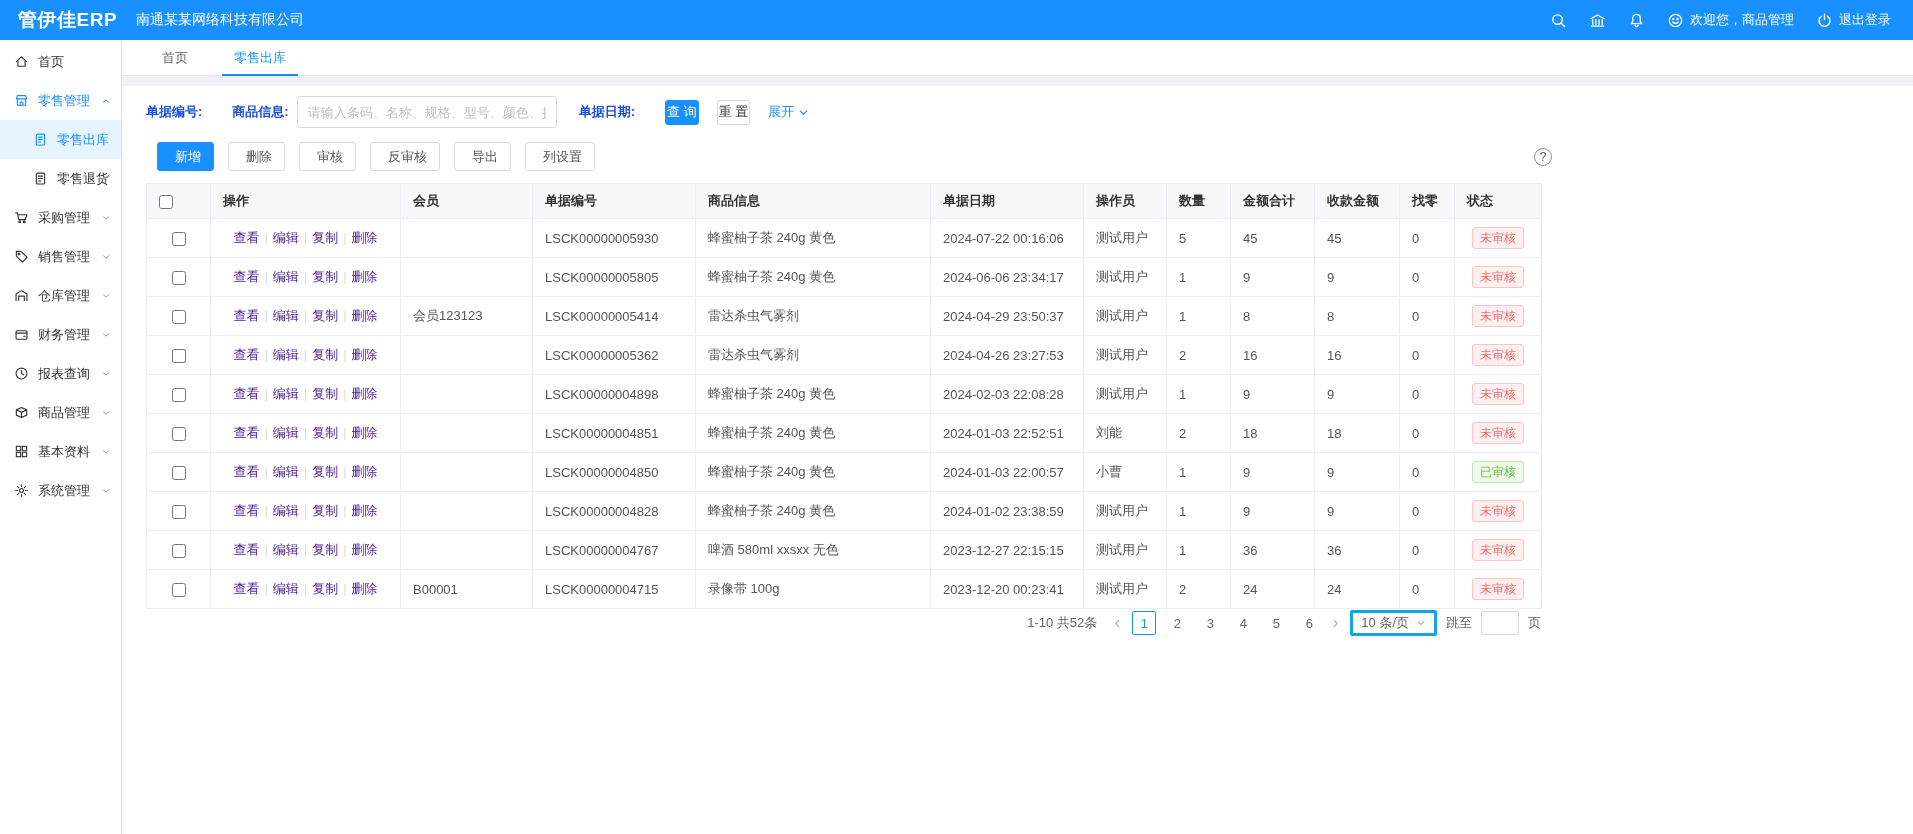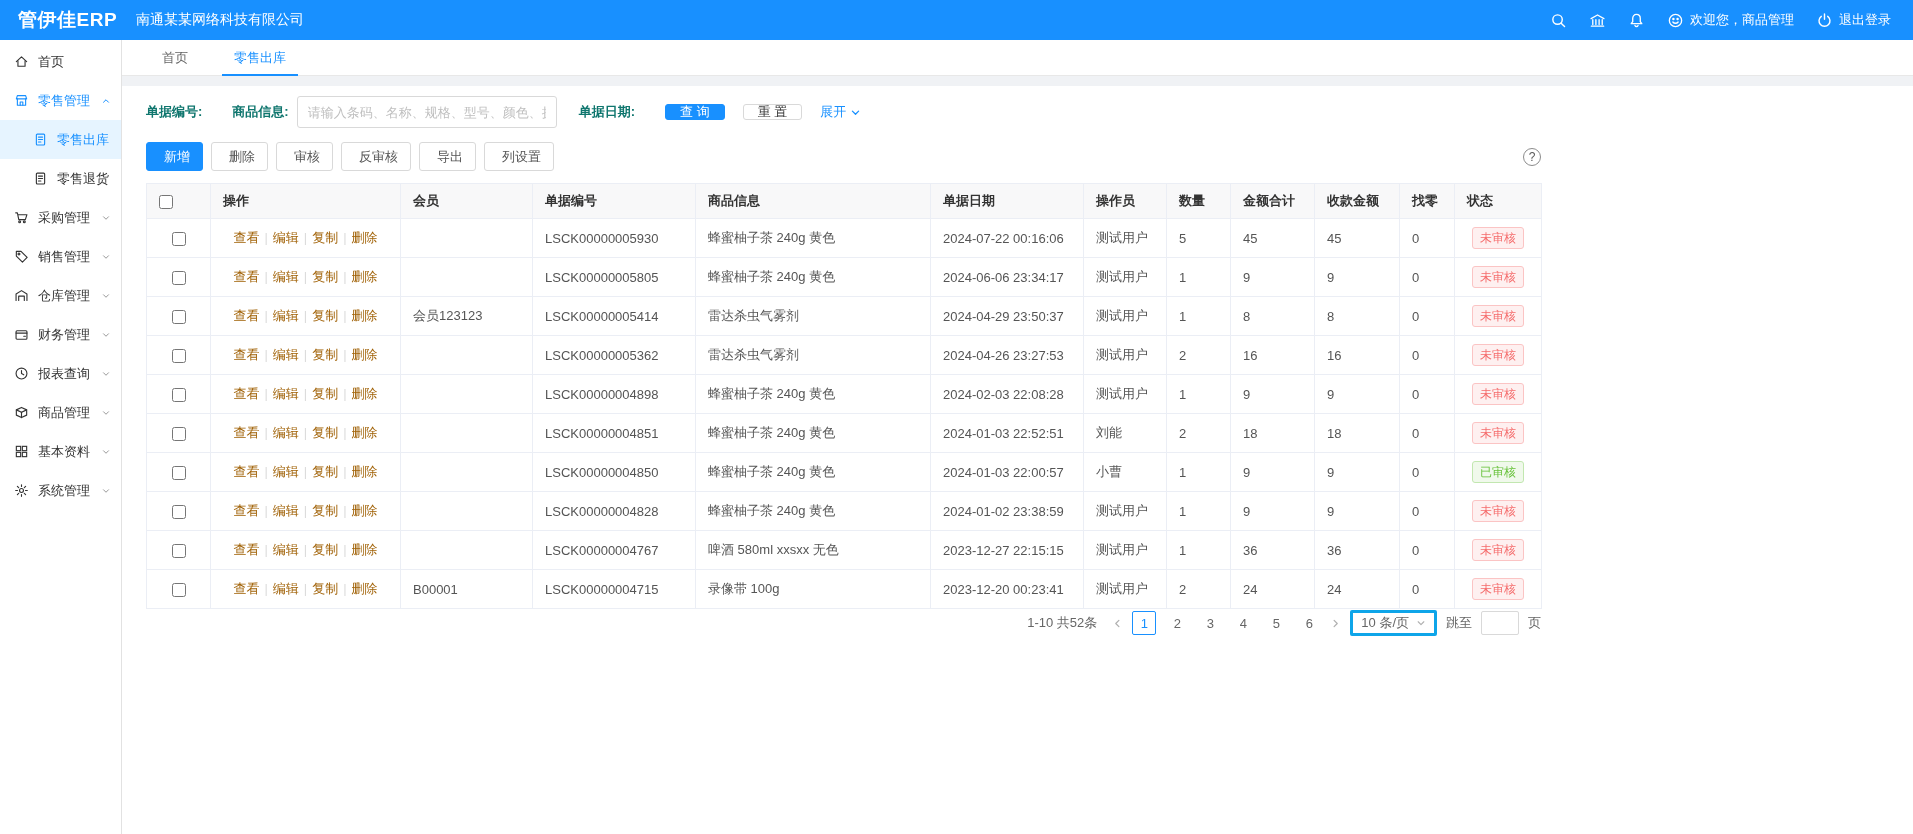--- a/index.html
+++ b/index.html
@@ -34,47 +34,47 @@
   .tab { display: flex; align-items: center; padding: 0 12px; margin-right: 22px; color: #666; cursor: pointer; position: relative; }
   .tab.active { color: #1890ff; }
   .tab.active:after { content: ""; position: absolute; left: 0; right: 0; bottom: -1px; height: 2px; background: #1890ff; }
   .strip { height: 10px; background: #f0f2f5; flex-shrink: 0; }
 
   .content { padding: 10px 24px 0; }
 
   
   .filters { display: flex; align-items: center; }
   .f-group { display: flex; align-items: center; margin-right: 22px; }
-  .f-label { font-weight: bold; color: #0f766e; margin-right: 8px; white-space: nowrap; }
+  .f-label { font-weight: bold; color: #1d4ed8; margin-right: 8px; white-space: nowrap; }
   .f-input { height: 32px; border: 1px solid #d9d9d9; border-radius: 3px; padding: 0 10px; font-size: 13px; color: #333; width: 260px; outline: none; background: #fff; }
   .f-input::placeholder { color: #bfbfbf; }
   .daterange { display: flex; align-items: center; justify-content: center; border: 1px solid #d9d9d9; border-radius: 3px; height: 32px; width: 256px; padding: 0 6px; background: #fff; }
   .daterange input { border: none; outline: none; width: 96px; text-align: center; font-size: 13px; color: #333; background: transparent; }
   .daterange input::placeholder { color: #bfbfbf; }
   .dr-sep { color: #bfbfbf; padding: 0 4px; }
-  .btn { height: 16px; padding: 0 14px; border-radius: 3px; border: 1px solid #d9d9d9; background: #fff; color: #333; font-size: 13px; cursor: pointer; display: inline-flex; align-items: center; gap: 5px; white-space: nowrap; }
+  .btn { height: 25px; padding: 0 1px; border-radius: 3px; border: 1px solid #d9d9d9; background: #fff; color: #333; font-size: 13px; cursor: pointer; display: inline-flex; align-items: center; gap: 5px; white-space: nowrap; }
   .btn.primary { background: #1890ff; border-color: #1890ff; color: #fff; }
   .ml18 { margin-left: 18px; }
   .expand-link { color: #1890ff; margin-left: 18px; display: inline-flex; align-items: center; gap: 4px; cursor: pointer; }
   .expand-link .chev { width: 11px; height: 11px; display: inline-flex; }
   .expand-link .chev svg { width: 100%; height: 100%; }
 
   
-  .toolbar { margin-top: 14px; display: flex; align-items: center; gap: 8px; width: 1395px; }
+  .toolbar { margin-top: 14px; display: flex; align-items: center; gap: 14px; width: 1395px; margin-left: 11px; }
   .tbtn { height: 29px; padding: 0 12px; border-radius: 3px; border: 1px solid #d9d9d9; background: #fff; color: #555; font-size: 13px; cursor: pointer; display: inline-flex; align-items: center; gap: 5px; }
   .tbtn.primary { background: #1890ff; border-color: #1890ff; color: #fff; }
   .help-circle { margin-left: auto; width: 18px; height: 18px; border: 1px solid #8c8c8c; border-radius: 50%; color: #595959; font-size: 12px; display: flex; align-items: center; justify-content: center; cursor: pointer; }
 
   
   .tbl { margin-top: 12px; width: 1395px; border-collapse: collapse; table-layout: fixed; }
   .tbl th, .tbl td { border: 1px solid #ebeef5; padding: 0 12px; overflow: hidden; white-space: nowrap; text-overflow: ellipsis; }
   .tbl th { height: 35px; background: #f8f8f9; color: #333; font-weight: bold; text-align: left; font-size: 13px; }
   .tbl td { height: 39px; color: #555; font-size: 13px; }
   .col-center { text-align: center; }
-  .lnk { color: #a16207; cursor: pointer; }
+  .lnk { color: #4c1d95; cursor: pointer; }
   .sep { color: #dcdcdc; margin: 0 5px; }
   .badge { display: inline-block; padding: 4px 7px; font-size: 12px; border-radius: 3px; line-height: 1; }
   .badge.pending { color: #f56c6c; background: #fef0f0; border: 1px solid #fbc4c4; }
   .badge.approved { color: #67c23a; background: #f0f9eb; border: 1px solid #c2e7b0; }
   input[type="checkbox"] { width: 14px; height: 14px; cursor: pointer; vertical-align: middle; }
 
   
   .pager { width: 1395px; margin-top: 1px; display: flex; justify-content: flex-end; align-items: center; gap: 9px; color: #666; font-size: 13px; }
   .pg-total { margin-right: 6px; }
   .pg-chev { width: 11px; height: 11px; display: inline-flex; color: #b0b0b0; cursor: pointer; }

